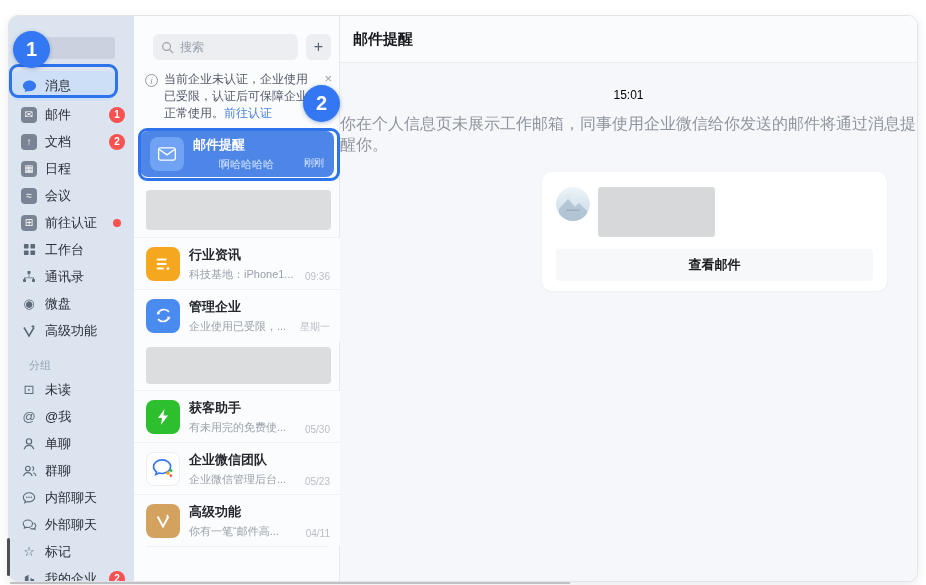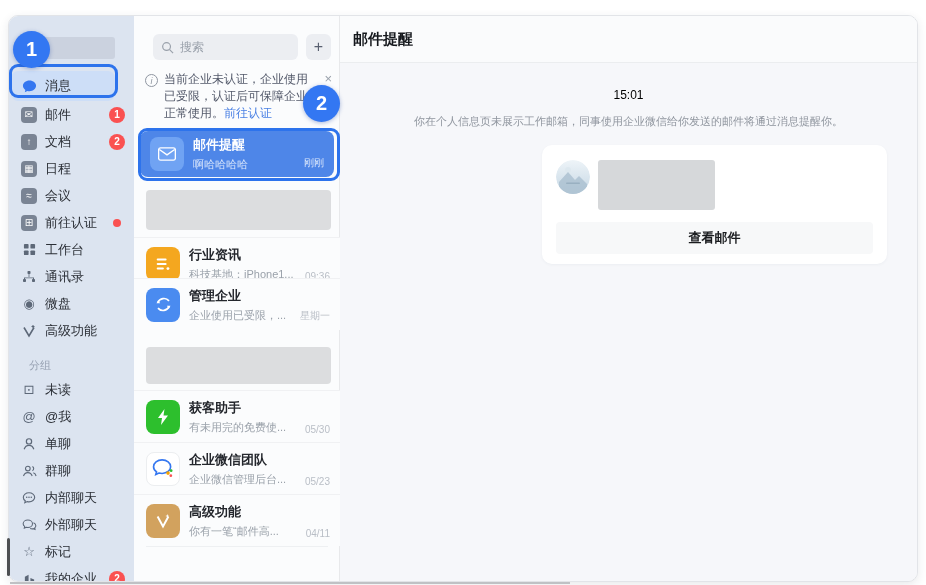--- a/index.html
+++ b/index.html
@@ -56,37 +56,37 @@
     background:#4e86e8; border-radius:8px; display:flex; align-items:center; padding:0 10px; }
   .av { width:34px; height:34px; flex:0 0 34px; border-radius:8px; display:flex;
     align-items:center; justify-content:center; }
   .chat-texts { flex:1; margin-left:9px; overflow:hidden; }
   .chat-title { font-size:13px; font-weight:bold; color:#24272d; white-space:nowrap; }
   .chat-sub { font-size:11px; color:#9aa1aa; margin-top:3px; white-space:nowrap;
     overflow:hidden; }
   .chat-time { font-size:10px; color:#b9bec6; margin-left:4px; align-self:flex-end;
     margin-bottom:7px; white-space:nowrap; }
   .chat-sel .chat-title { color:#ffffff; }
-  .chat-sel .chat-sub { color:#d9e6fb; }
+  .chat-sel .chat-sub { color:#d9e6fb;text-align:center; }
   .chat-sel .chat-time { color:#d9e6fb; }
   .list-ph { position:absolute; left:12px; width:185px; background:#dcdddf; border-radius:4px; }
   .chat-row { position:absolute; left:0; width:206px; height:52px; display:flex;
     align-items:center; padding:0 10px 0 12px; border-top:1px solid #f0f1f3;
     background:#fbfcfd; }
   .endline { position:absolute; left:12px; width:182px; height:1px; background:#eef0f2; }
 
   
   .main { position:relative; flex:1; background:#f6f7fa; display:flex; flex-direction:column; }
   .main-header { height:47px; flex:0 0 47px; background:#fafbfc;
     border-bottom:1px solid #ebedef; display:flex; align-items:center; padding:0 13px; }
   .main-title { font-size:15px; font-weight:bold; color:#15181d; }
   .main-body { flex:1; display:flex; flex-direction:column; align-items:center;
     padding-top:25px; }
   .tstamp { font-size:12px; color:#000000; }
-  .notice { font-size:11px; color:#8f959e; margin-top:12px; }
+  .notice { font-size:16px; color:#8f959e; margin-top:12px; }
   .mail-card { align-self:flex-end; margin-right:30px; margin-top:16px; width:345px;
     background:#ffffff; border-radius:10px; padding:15px 14px 10px 14px;
     box-shadow:0 1px 3px rgba(60,70,90,.05); }
   .mail-card-top { display:flex; align-items:flex-start; }
   .avatar-circ { width:34px; height:34px; border-radius:50%; overflow:hidden; flex:0 0 34px; }
   .info-ph { width:117px; height:50px; background:#d6d8da; border-radius:3px; margin-left:8px; }
   .view-btn { margin-top:12px; height:32px; background:#f7f8f9; border-radius:4px;
     border:none; width:100%; font-size:13px; font-weight:bold; color:#1a1c1f;
     display:flex; align-items:center; justify-content:center;
     font-family:"Liberation Sans","DejaVu Sans",sans-serif; }
@@ -327,21 +327,21 @@
               </g>
             </svg>
         </span>
         <div class="chat-texts">
           <div class="chat-title">行业资讯</div>
           <div class="chat-sub">科技基地：iPhone1...</div>
         </div>
         <span class="chat-time">09:36</span>
       </div>
 
-      <div class="chat-row" style="top:262px">
+      <div class="chat-row" style="top:273px">
         <span class="av" style="background:#4a8bf0">
           <svg width="19" height="19" viewBox="0 0 20 20">
               <g fill="none" stroke="#fff" stroke-width="1.8">
                 <path d="M15.8 6.2A7 7 0 0 0 4 8"></path>
                 <path d="M4.2 13.8A7 7 0 0 0 16 12"></path>
               </g>
               <g fill="#fff">
                 <path d="M2.6 8.8 4.4 5.6 6.4 8.6z"></path>
                 <path d="M17.4 11.2 15.6 14.4 13.6 11.4z"></path>
               </g>

